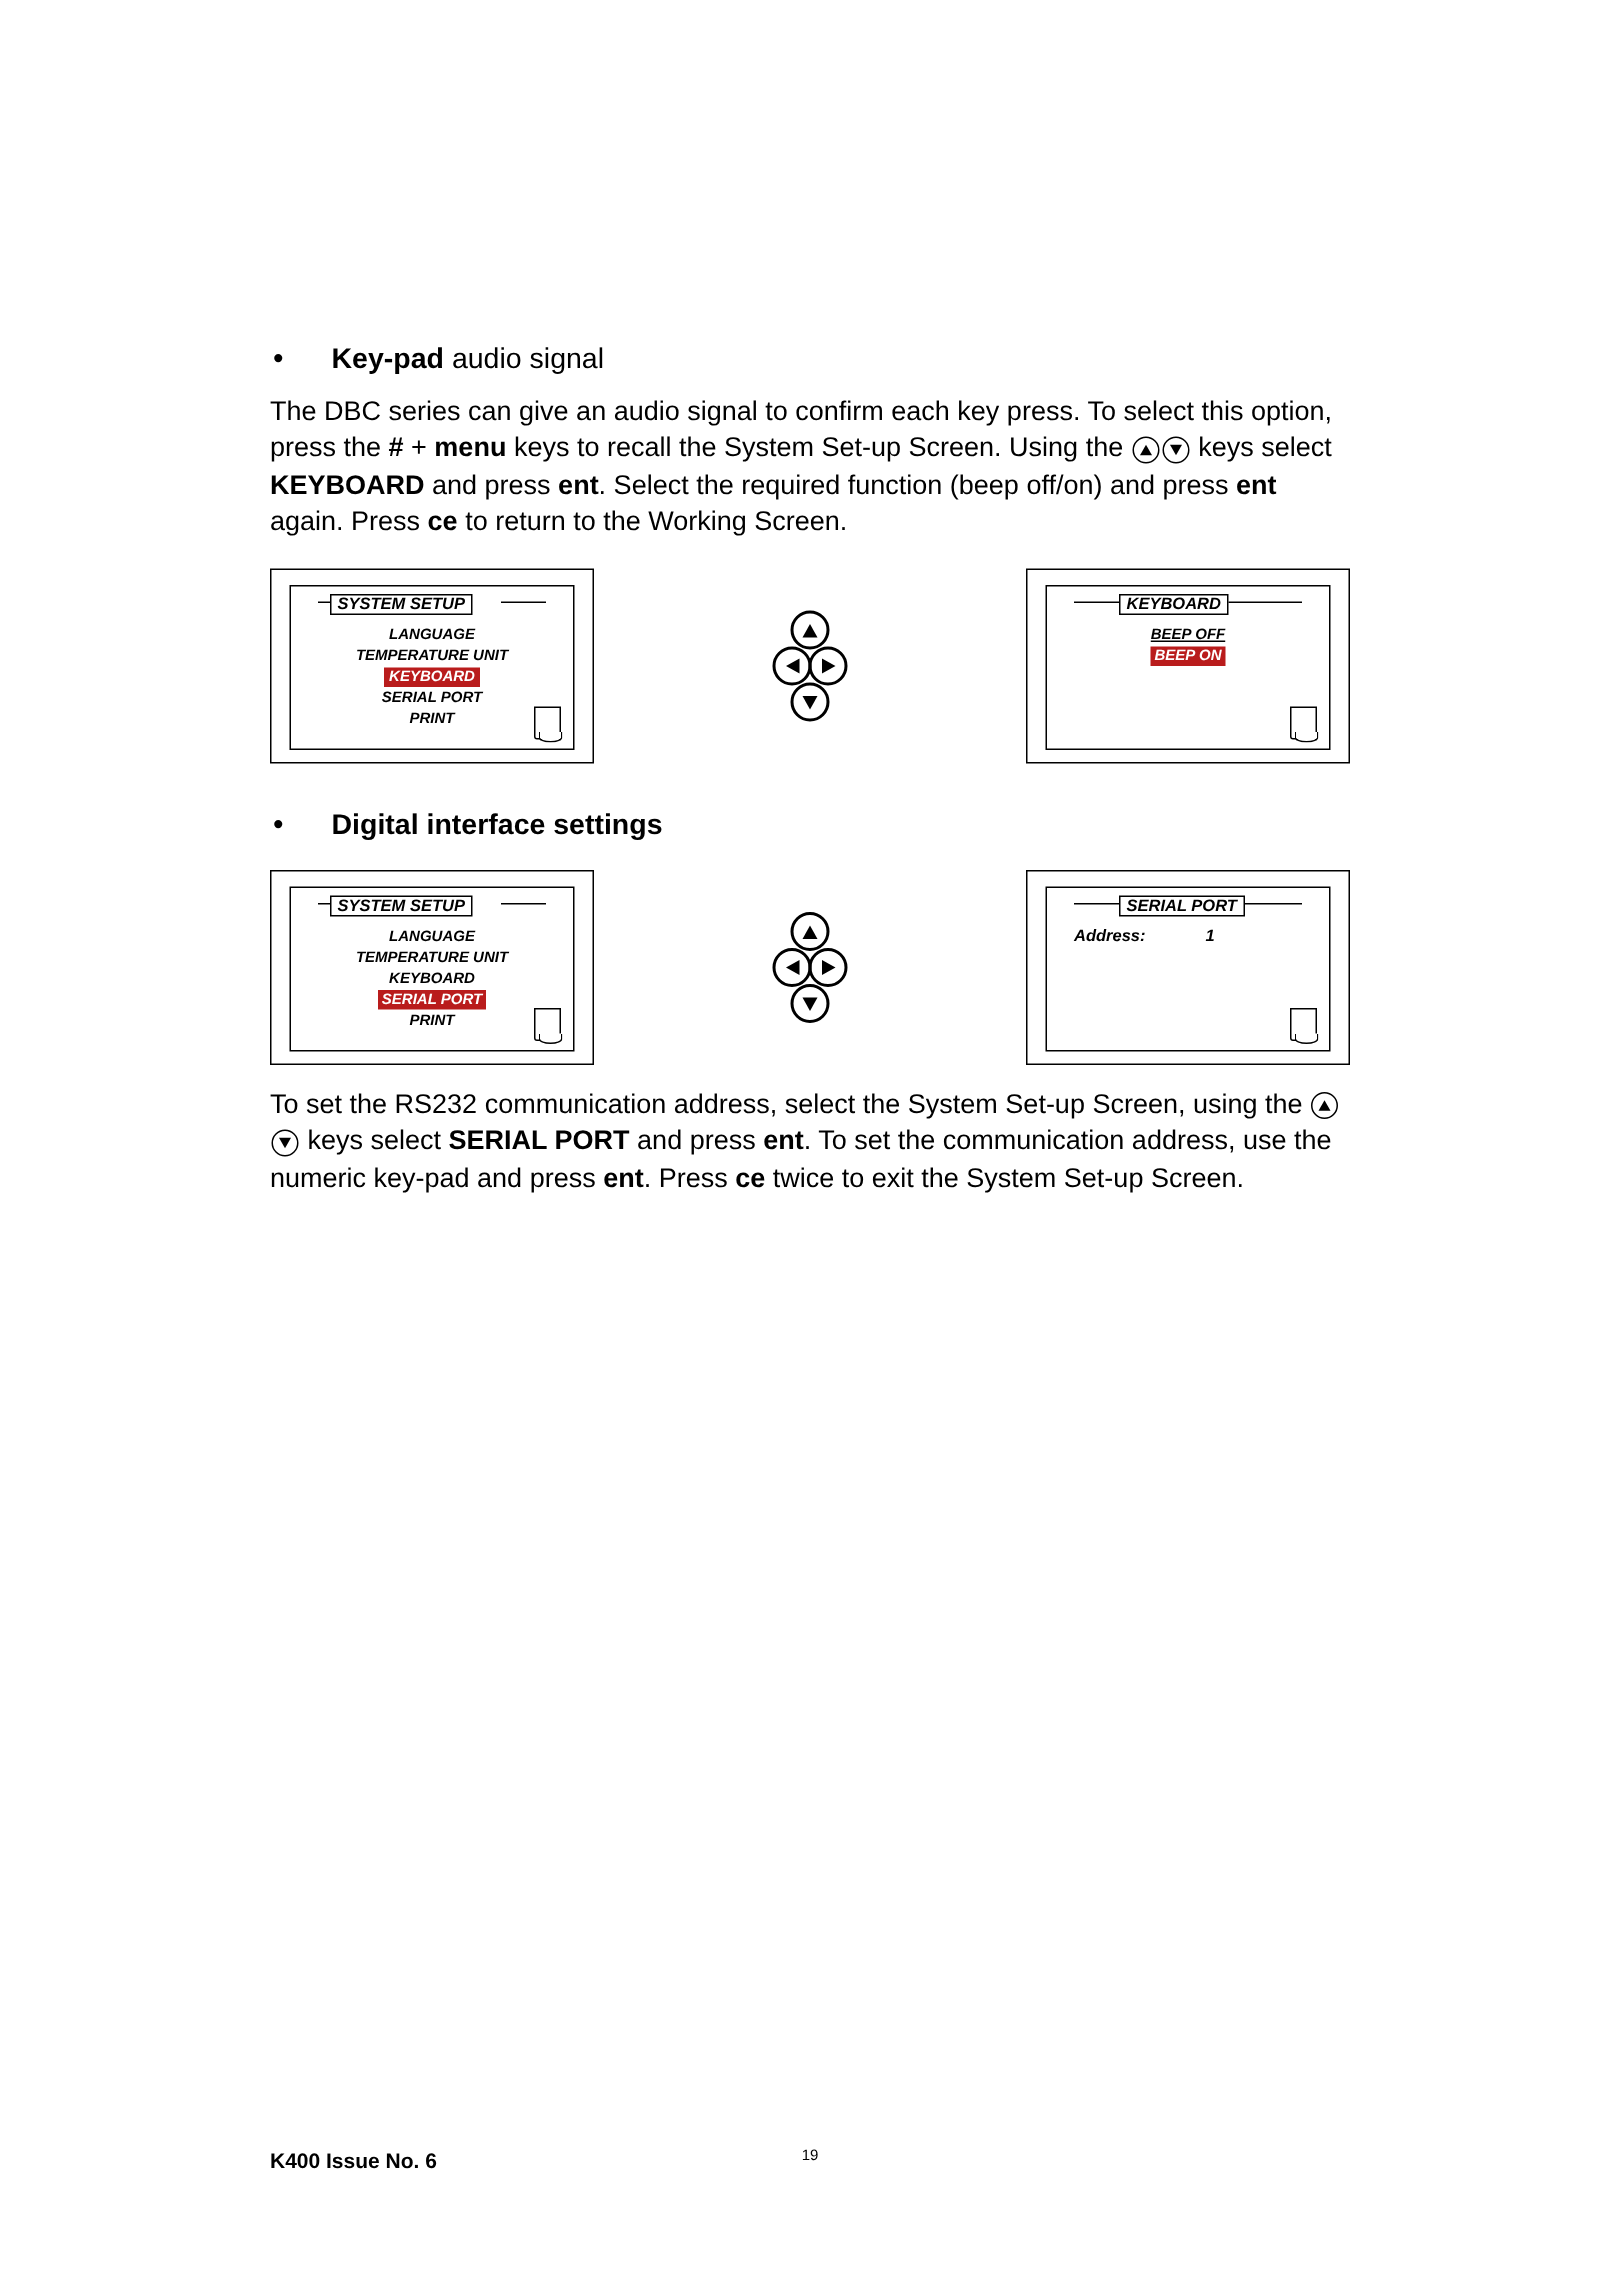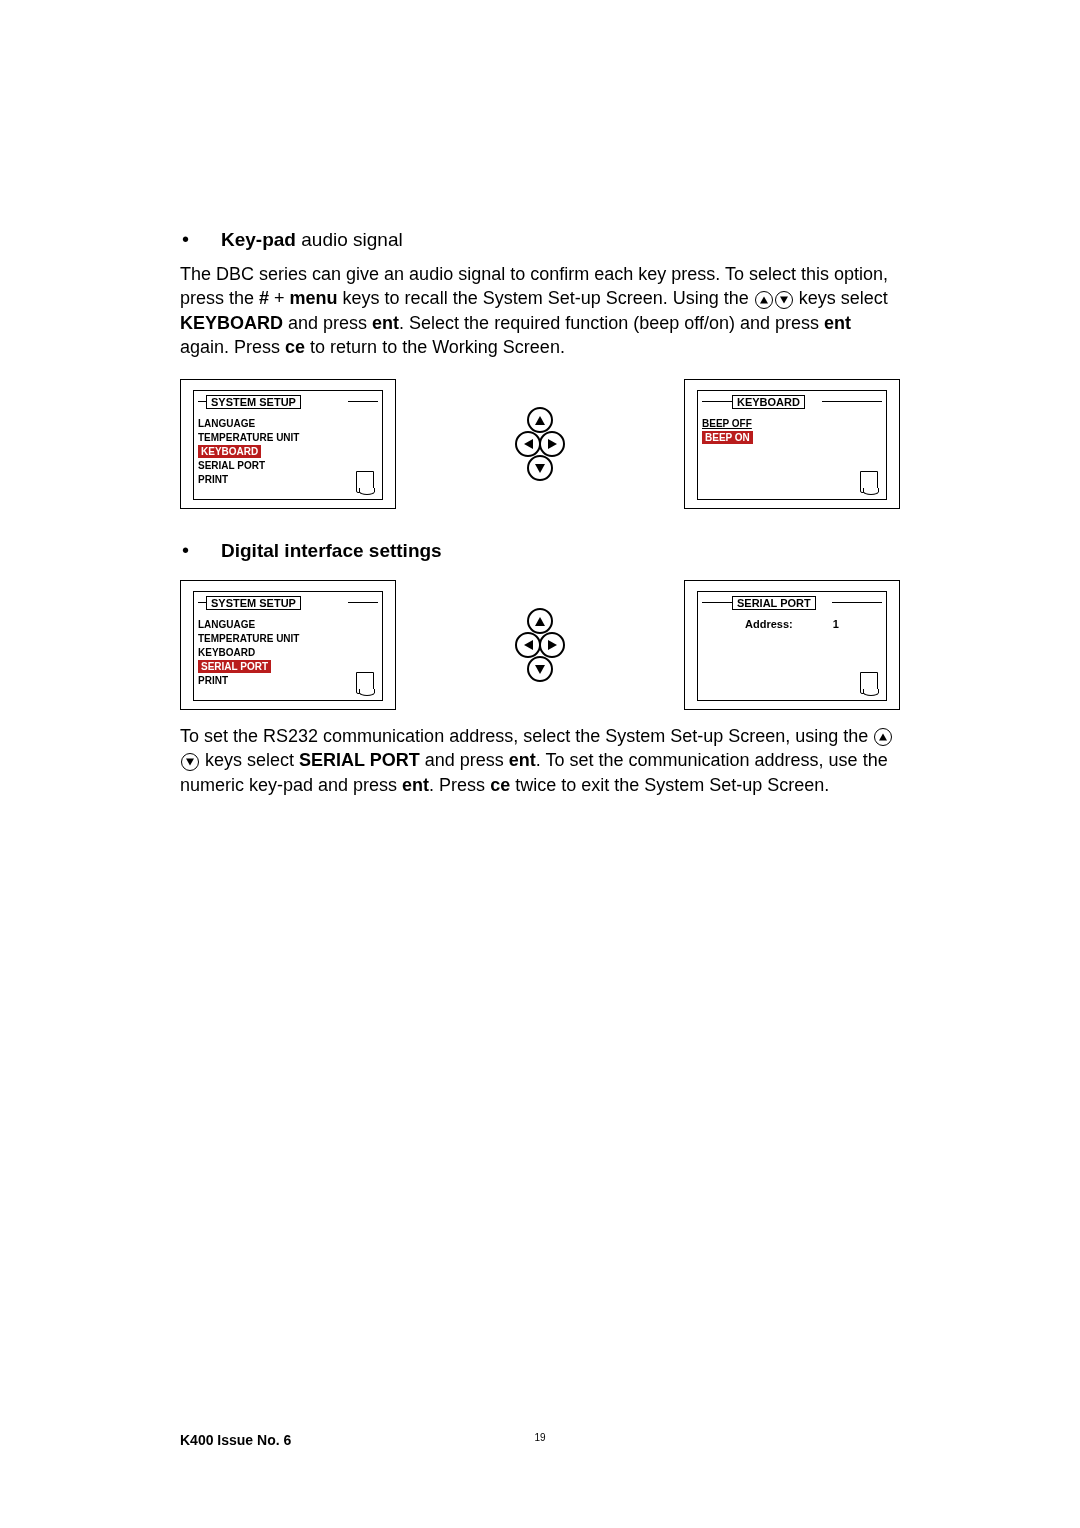--- a/index.html
+++ b/index.html
@@ -83,21 +83,22 @@
       position: relative;
       padding: 10px 12px 8px 12px;
       font-size: 12px;
       font-weight: bold;
     }
     .screen-box-inner {
       border: 1.5px solid #000;
       width: 100%;
       height: 100%;
       position: relative;
-      padding: 4px 4px;
+      padding: 4px 18px;
+      font-style: italic;
     }
     .screen-title-wrap {
       position: relative;
       height: 14px;
       margin-bottom: 8px;
     }
     .screen-title-line {
       position: absolute;
       top: 0;
       left: 0;
@@ -129,20 +130,21 @@
       border: 1.5px solid #000;
       margin-left: 8px;
     }
     .menu-items {
       margin-top: 4px;
     }
     .menu-item {
       font-size: 10px;
       line-height: 1.3;
       margin-bottom: 1px;
+      text-align: center;
     }
     .menu-item-selected {
       background: #b91c1c;
       color: #fff;
       display: inline-block;
       padding: 0 3px;
     }
     .screen-corner {
       position: absolute;
       bottom: 6px;
@@ -209,21 +211,20 @@
       border-left: 9px solid #000;
     }
     .screen-content {
       font-size: 11px;
       font-weight: bold;
       margin-top: 8px;
     }
     .screen-row {
       display: flex;
       gap: 40px;
-      justify-content: center;
     }
     .footer {
       position: absolute;
       bottom: 80px;
       left: 180px;
       right: 180px;
       display: flex;
       align-items: baseline;
       font-size: 14px;
     }

